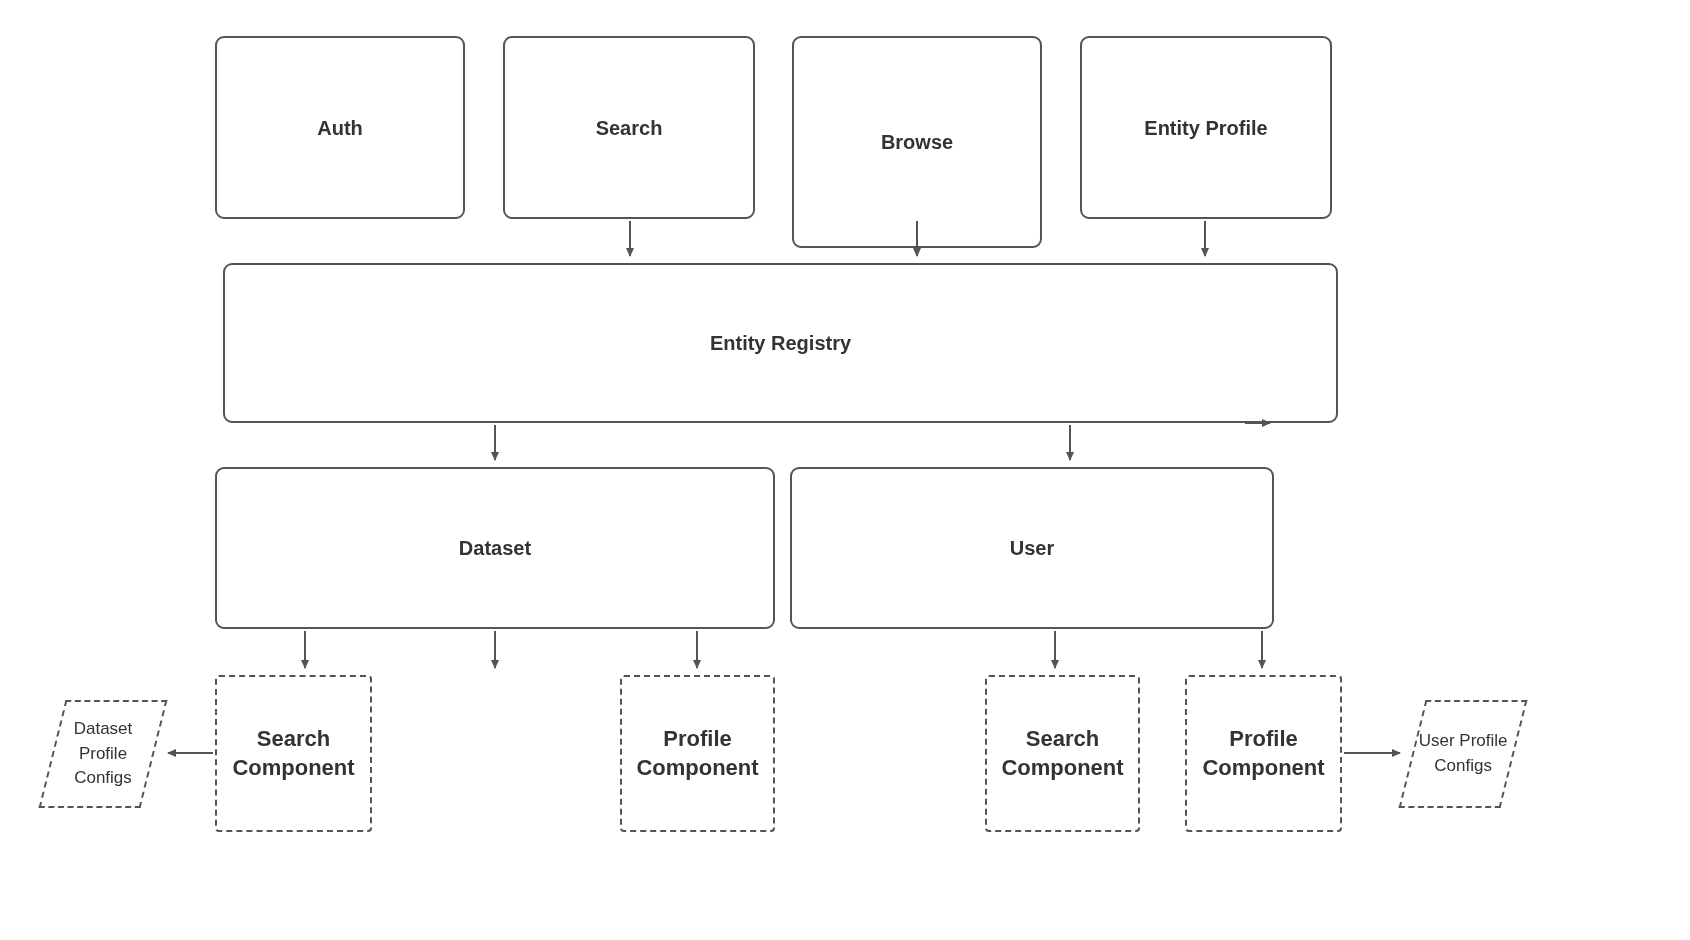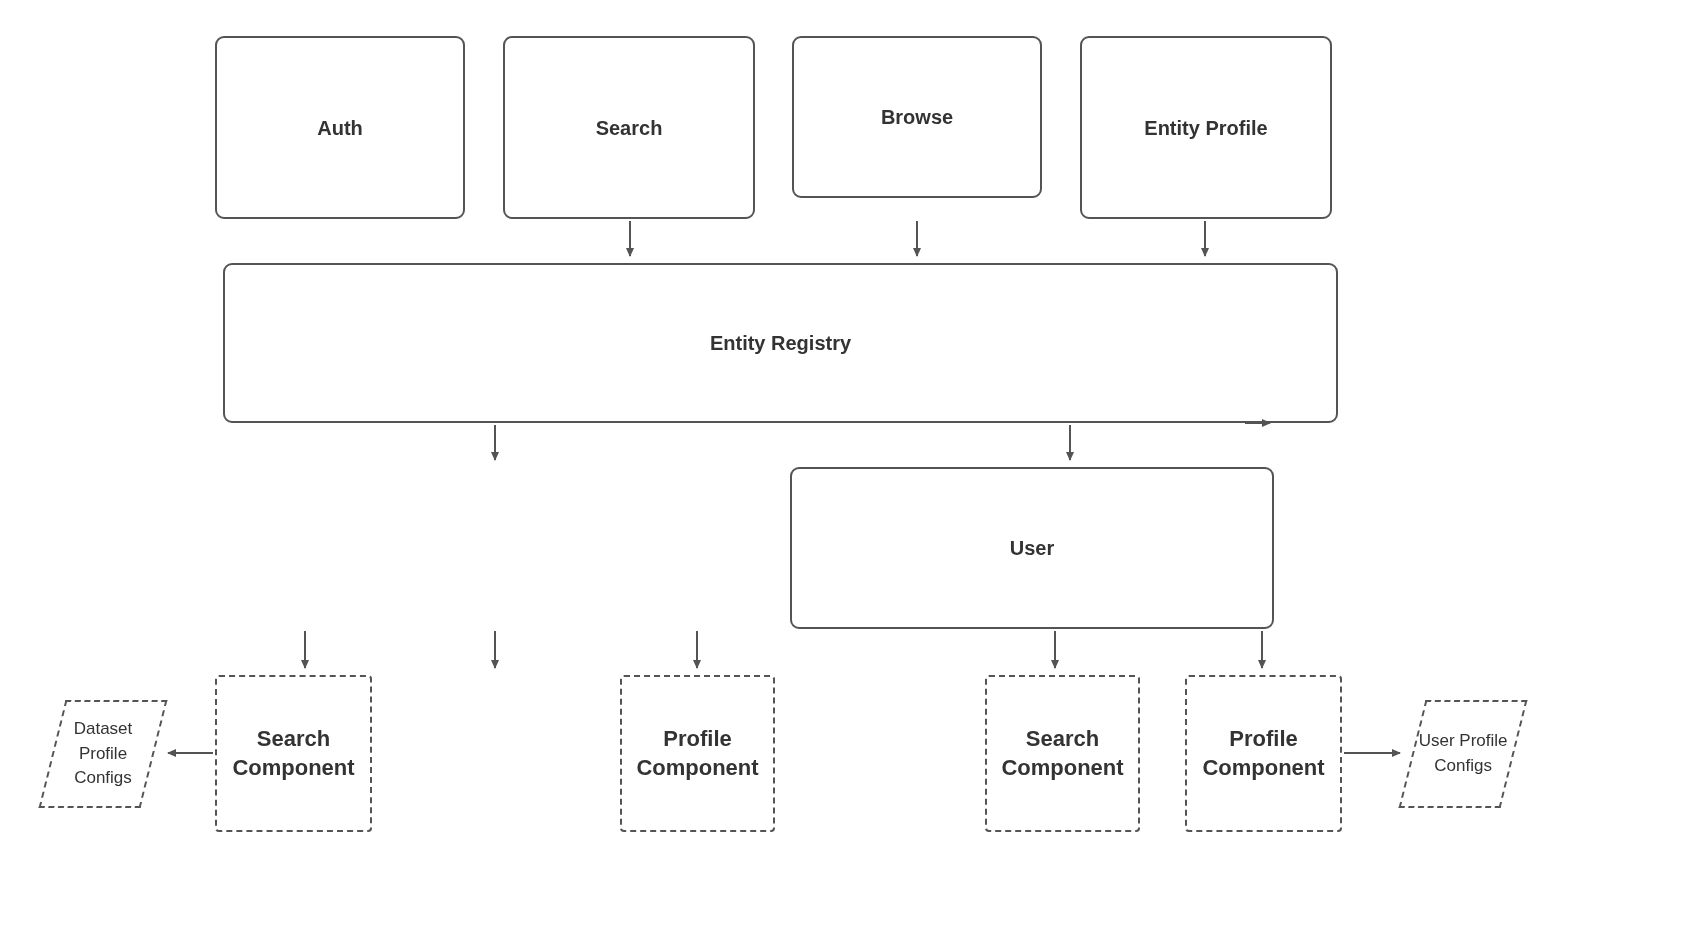--- a/index.html
+++ b/index.html
@@ -32,21 +32,21 @@
     padding: 6px;
   }
   .node-dashed {
     border-style: dashed;
     border-radius: 4px;
     font-size: 22px;
   }
   
   #auth          { left: 215px;  top: 36px;  width: 250px;  height: 183px; }
   #search-top    { left: 503px;  top: 36px;  width: 252px;  height: 183px; }
-  #browse-top    { left: 792px;  top: 36px;  width: 250px;  height: 162px; }
+  #browse-top    { left: 792px;  top: 36px;  width: 250px;  height: 212px; }
   #entity-profile{ left: 1080px; top: 36px;  width: 252px;  height: 183px; }
   
   #entity-registry { left: 215px; top: 263px; width: 1115px; height: 160px; margin-left: 8px; }
   
   #dataset { left: 215px; top: 467px; width: 560px; height: 162px; }
   #user    { left: 790px; top: 467px; width: 484px; height: 162px; }
   
   #ds-search-comp  { left: 215px;  top: 675px; width: 157px; height: 157px; }
   #ds-browse-comp  { left: 417px;  top: 675px; width: 155px; height: 157px; }
   #ds-profile-comp { left: 620px;  top: 675px; width: 155px; height: 157px; }
@@ -101,20 +101,23 @@
     <span>Browse</span>
   </div>
   <div class="node" id="entity-profile">
     <span>Entity Profile</span>
   </div>
 
   <div class="node" id="entity-registry">
     <span>Entity Registry</span>
   </div>
 
+  <div class="node" id="dataset">
+    <span>Dataset</span>
+  </div>
   <div class="node" id="user">
     <span>User</span>
   </div>
 
   <div class="node node-dashed" id="ds-search-comp">
     <span>Search Component</span>
   </div>
   <div class="node node-dashed" id="ds-profile-comp">
     <span>Profile Component</span>
   </div>

